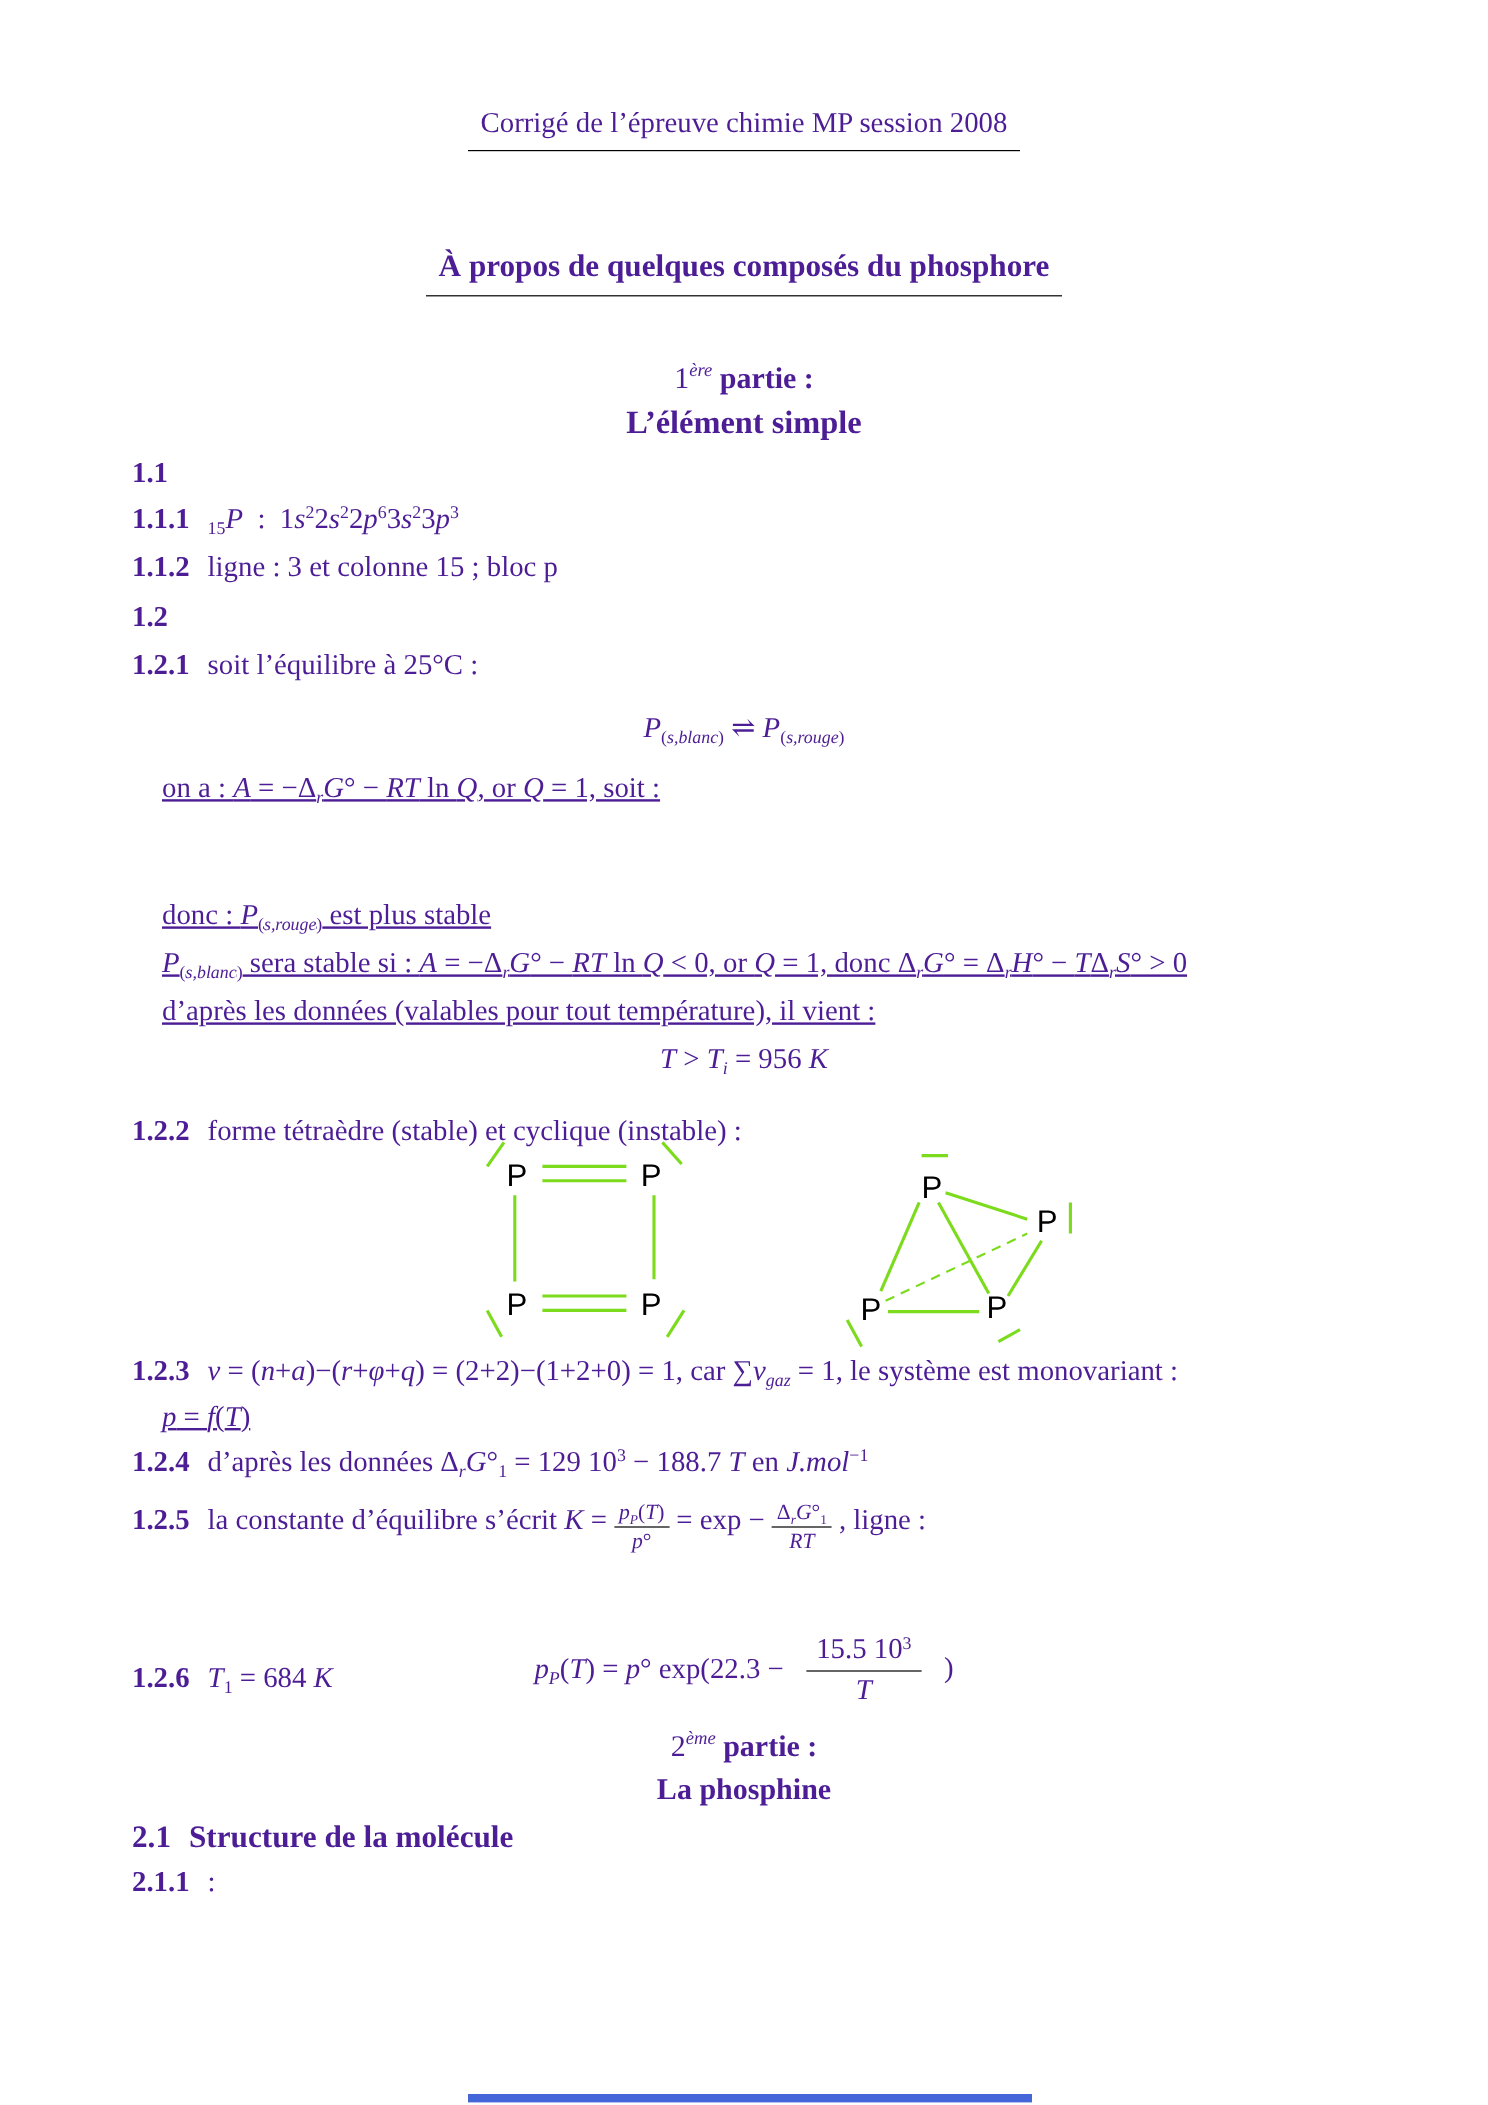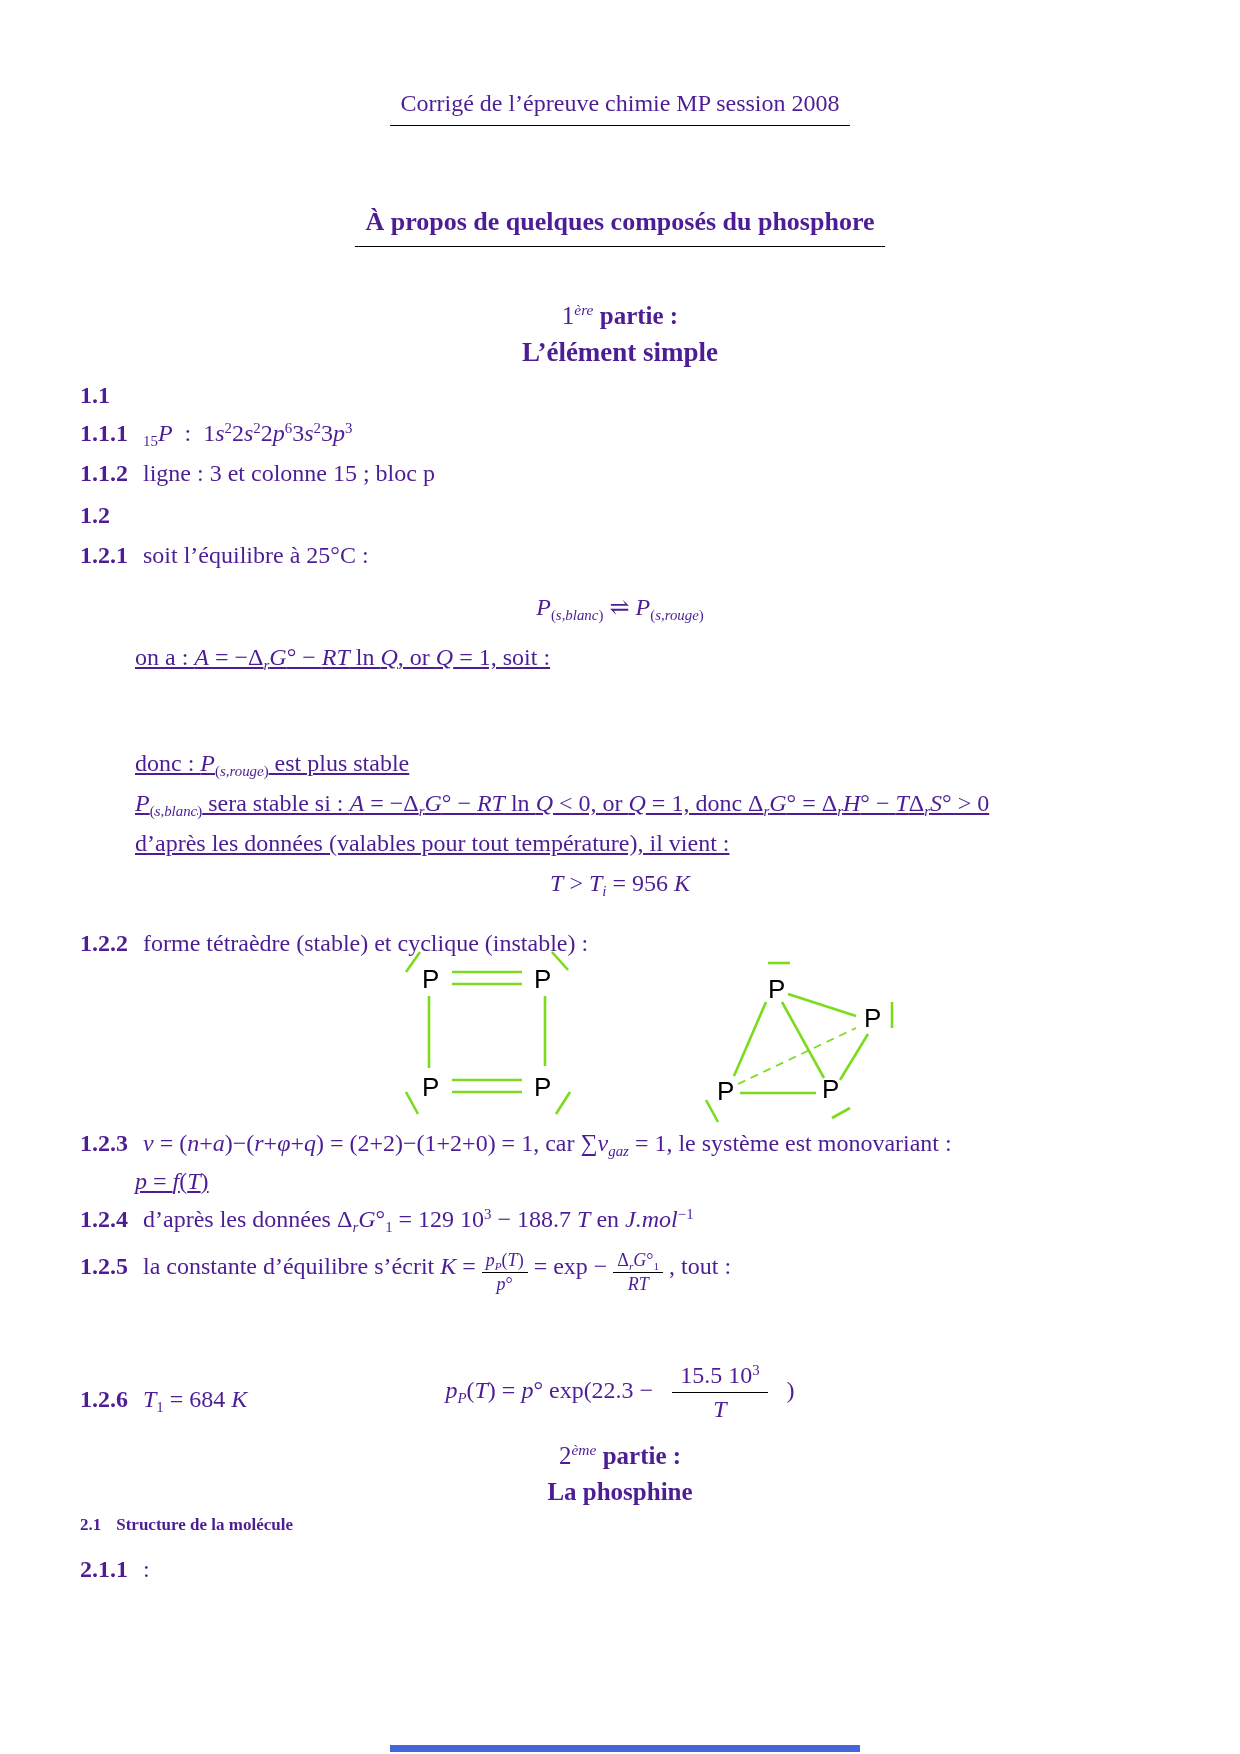--- a/index.html
+++ b/index.html
@@ -3,23 +3,23 @@
 <meta charset="utf-8">
 <style>
   html,body{margin:0;padding:0;background:#ffffff;}
   .page{
     position:relative;width:1240px;height:1754px;background:#ffffff;color:#4c1d95;
     font-family:"Liberation Serif","DejaVu Serif",serif;font-size:24px;overflow:hidden;
   }
   .cline{position:absolute;left:80px;width:1080px;text-align:center;line-height:1.25;}
   .bline{position:absolute;left:80px;width:1100px;line-height:1.3;}
   .iline{position:absolute;left:135px;width:1040px;line-height:1.3;text-decoration:underline;}
-  .secnum{font-weight:bold;margin-right:15px;}
+  .secnum{font-weight:bold;margin-right:15px;margin-left:30px;}
   .bold{font-weight:bold;}
-  .subsec{font-weight:bold;font-size:17px;}
+  .subsec{font-weight:bold;font-size:26px;}
   .ul{display:inline-block;border-bottom:1.6px solid #000;padding:0 10px 7px 10px;}
   .title-main{font-size:26px;font-weight:bold;}
   .hdr-title{font-size:24px;}
   sup{font-size:62%;vertical-align:0.55em;line-height:0;}
   sub{font-size:62%;vertical-align:-0.35em;line-height:0;}
   .ord{font-style:italic;font-size:62%;vertical-align:0.6em;line-height:0;}
   .ifrac{display:inline-block;vertical-align:-0.85em;text-align:center;font-size:18px;line-height:1.15;margin:0 6px;}
   .ifrac .fn{display:block;border-bottom:1.4px solid #000;padding:0 4px 1px 4px;}
   .ifrac .fd{display:block;padding-top:1px;}
   .dfrac{display:inline-block;vertical-align:middle;text-align:center;font-size:24px;line-height:1.2;margin:0 19px;}
@@ -129,21 +129,21 @@
   <div class="bline" style="top:1128px">
     <b class="secnum">1.2.3</b><span><i>v</i> = (<i>n</i>+<i>a</i>)−(<i>r</i>+<i>φ</i>+<i>q</i>) = (2+2)−(1+2+0) = 1, car ∑<i>ν</i><sub><i>gaz</i></sub> = 1, le système est monovariant :</span>
   </div>
   <div class="iline" style="top:1166px"><i>p</i> = <i>f</i>(<i>T</i>)</div>
 
   <div class="bline" style="top:1204px">
     <b class="secnum">1.2.4</b><span>d’après les données Δ<sub><i>r</i></sub><i>G</i>°<sub>1</sub> = 129 10<sup>3</sup> − 188.7 <i>T</i> en <i>J.mol</i><sup>−1</sup></span>
   </div>
 
   <div class="bline" style="top:1250px">
-    <b class="secnum">1.2.5</b><span>la constante d’équilibre s’écrit <i>K</i> =</span><span class="ifrac"><span class="fn"><i>p</i><sub><i>P</i></sub>(<i>T</i>)</span><span class="fd"><i>p</i>°</span></span><span>= exp −</span><span class="ifrac"><span class="fn">Δ<sub><i>r</i></sub><i>G</i>°<sub>1</sub></span><span class="fd"><i>RT</i></span></span><span>, tout :</span>
+    <b class="secnum">1.2.5</b><span>la constante d’équilibre s’écrit <i>K</i> =</span><span class="ifrac"><span class="fn"><i>p</i><sub><i>P</i></sub>(<i>T</i>)</span><span class="fd"><i>p</i>°</span></span><span>= exp −</span><span class="ifrac"><span class="fn">Δ<sub><i>r</i></sub><i>G</i>°<sub>1</sub></span><span class="fd"><i>RT</i></span></span><span>, ligne :</span>
   </div>
 
   <div class="cline" style="top:1361px">
     <span><i>p</i><sub><i>P</i></sub>(<i>T</i>) = <i>p</i>° exp(22.3 −</span><span class="dfrac"><span class="fn">15.5 10<sup>3</sup></span><span class="fd"><i>T</i></span></span><span>)</span>
   </div>
 
   <div class="bline" style="top:1384px">
     <b class="secnum">1.2.6</b><span><i>T</i><sub>1</sub> = 684 <i>K</i></span>
   </div>
 

